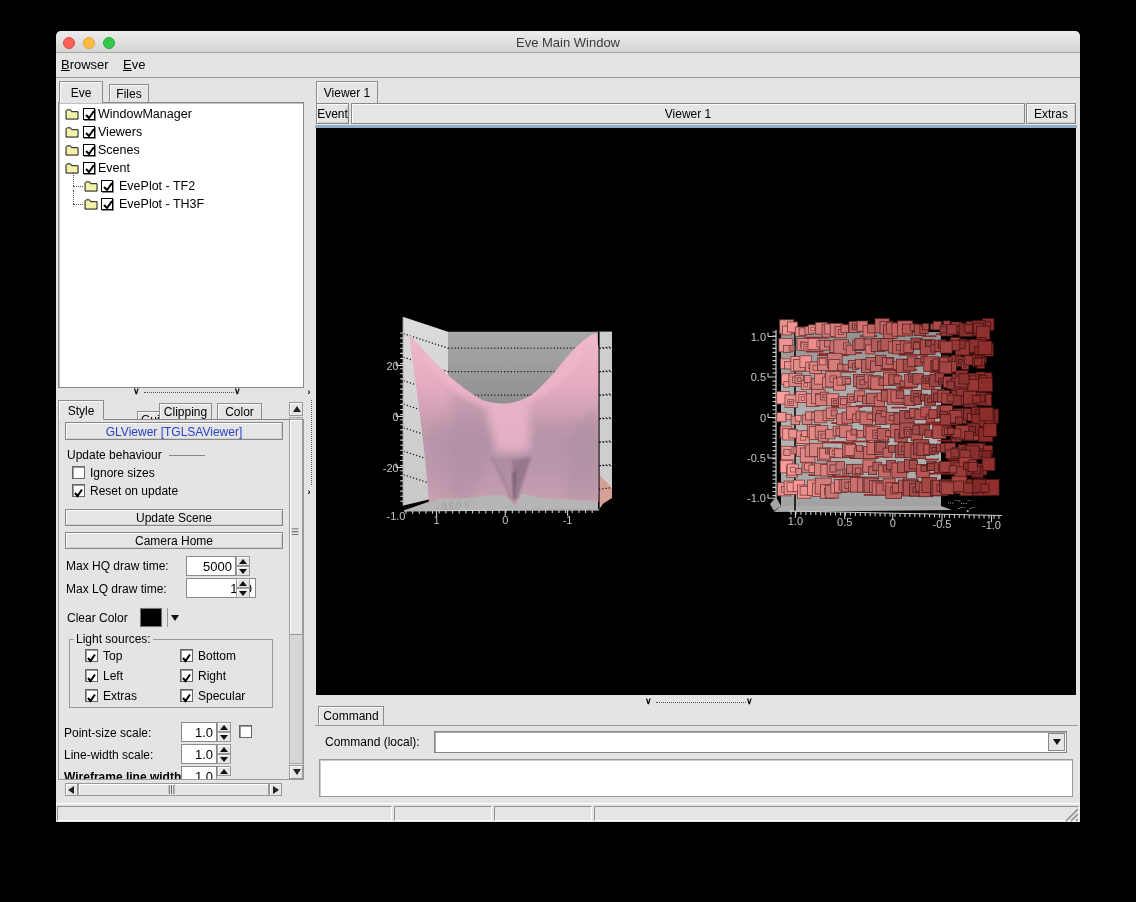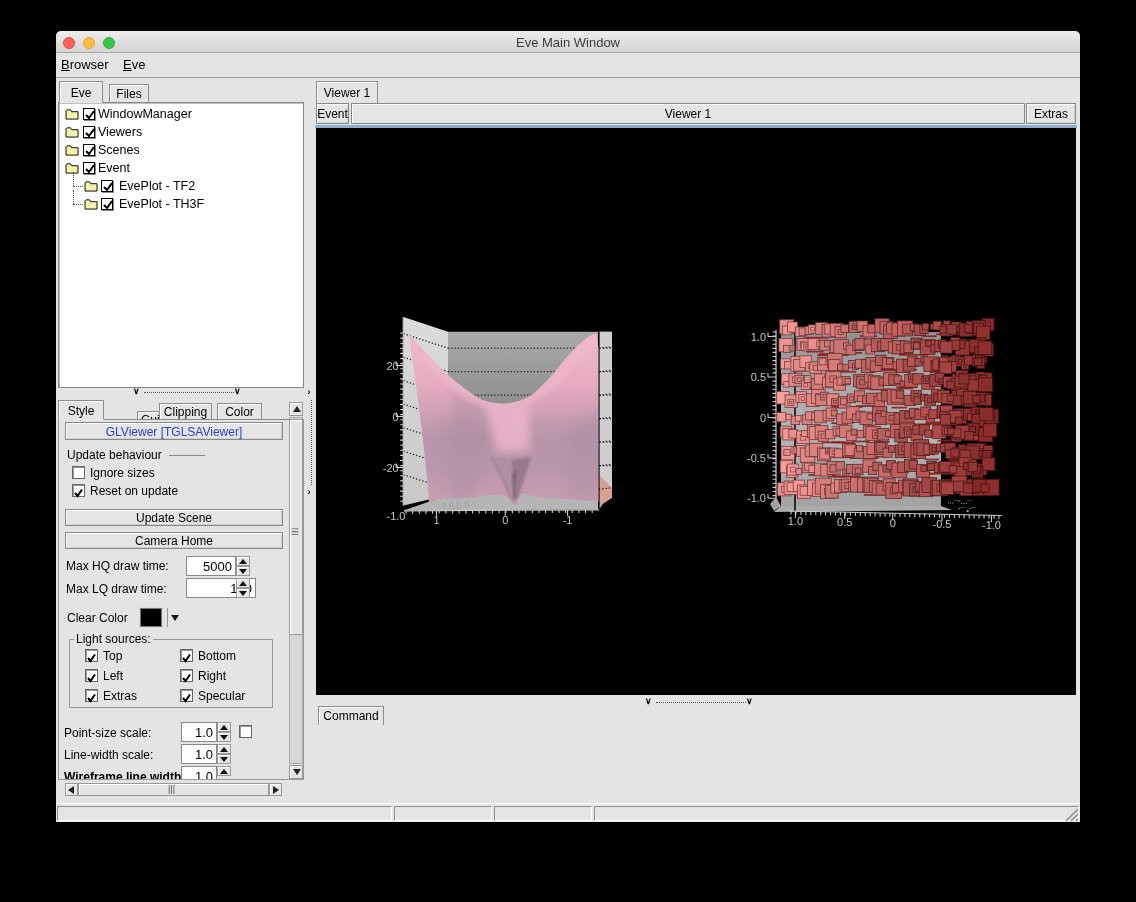--- a/index.html
+++ b/index.html
@@ -891,20 +891,28 @@
             <rect x="625.2" y="354.0" width="12.4" height="12.4" fill="rgb(163,68,66)" stroke="rgb(81,28,27)" stroke-width="0.8"></rect>
 </svg>
         </div>
   </div>
 
   <div class="vchev" style="left:589px;top:618px;">∨</div>
   <div class="dotline" style="left:600px;top:623.5px;width:90px;"></div>
   <div class="vchev" style="left:690px;top:618px;">∨</div>
 
   <div class="tab" style="left:262px;top:628px;width:66px;height:19px;padding-top:2px;">Command</div>
+  <div style="position:absolute;left:259px;top:647px;width:763px;height:75px;border-top:1px solid #999;">
+    <div class="lbl" style="left:10px;top:9px;">Command (local):</div>
+    <div style="position:absolute;left:119px;top:5px;width:633px;height:22px;background:#fff;border:1px solid #888;box-shadow:inset 1px 1px 0 #aaa;">
+      <div style="position:absolute;right:1px;top:1px;width:17px;height:18px;background:#e5e5e5;border:1px solid #888;"></div>
+      <div class="arr" style="right:5px;top:7px;border-left:4.5px solid transparent;border-right:4.5px solid transparent;border-top:6px solid #111;"></div>
+    </div>
+    <div style="position:absolute;left:4px;top:33px;width:754px;height:38px;background:#fff;border:1px solid #999;box-shadow:inset 1px 1px 0 #ccc;"></div>
+  </div>
   <div id="statusbar">
    <div class="sseg" style="left:1px;width:335px;"></div>
    <div class="sseg" style="left:338px;width:98px;"></div>
    <div class="sseg" style="left:438px;width:98px;"></div>
    <div class="sseg" style="left:538px;width:485px;"></div>
    <svg style="position:absolute;right:1px;top:3px;" width="15" height="15">
      <path d="M14 2 L2 14 M14 7 L7 14 M14 12 L12 14" stroke="#8a8a8a" stroke-width="1.5" fill="none"></path>
    </svg>
   </div>
  <div style="position: absolute; left: 3px; top: 342px; width: 230px; height: 359px; overflow: hidden;">

